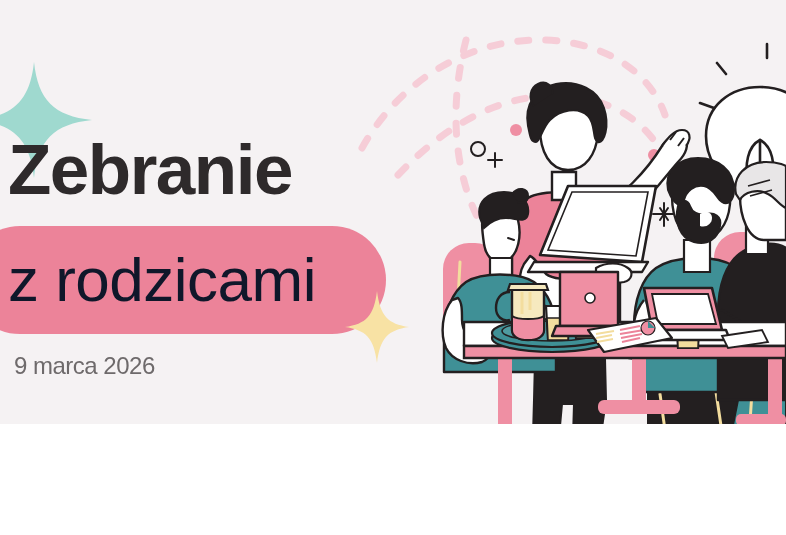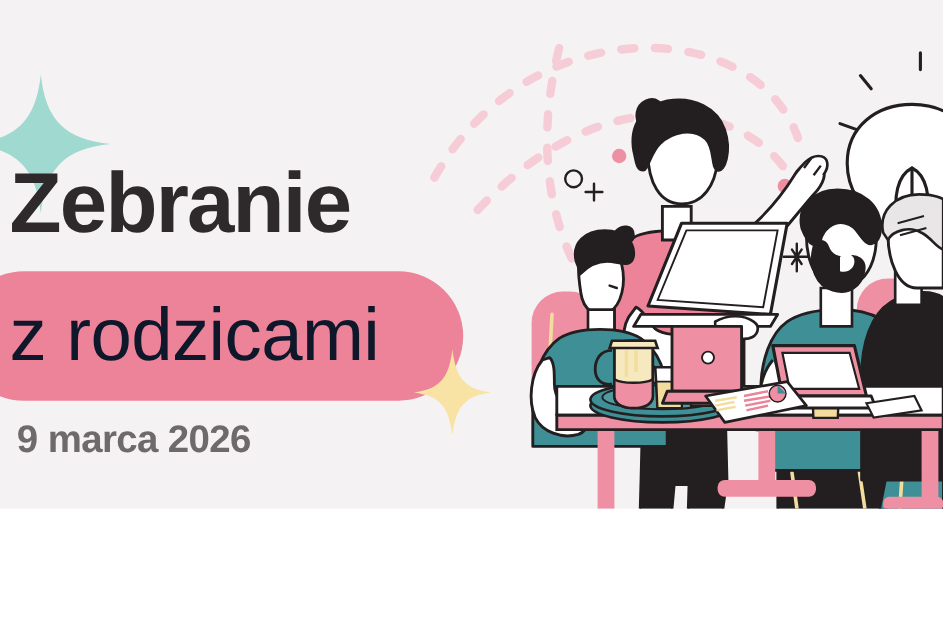--- a/index.html
+++ b/index.html
@@ -63,23 +63,23 @@
     line-height: 68px;
     font-weight: normal;
     color: #0f172a;
     letter-spacing: -0.5px;
     white-space: nowrap;
   }
   #event-date {
     position: absolute;
     left: 14px;
     top: 345px;
-    font-size: 32px;
+    font-size: 24px;
     line-height: 42px;
-    font-weight: bold;
+    font-weight: normal;
     color: #6e6a6b;
     letter-spacing: -0.5px;
     white-space: nowrap;
   }
   .sparkle-svg { position: absolute; }
   #sparkle-teal { left: -26px; top: 60px; }
   #sparkle-cream { left: 344px; top: 290px; }
 </style>
 </head>
 <body>

